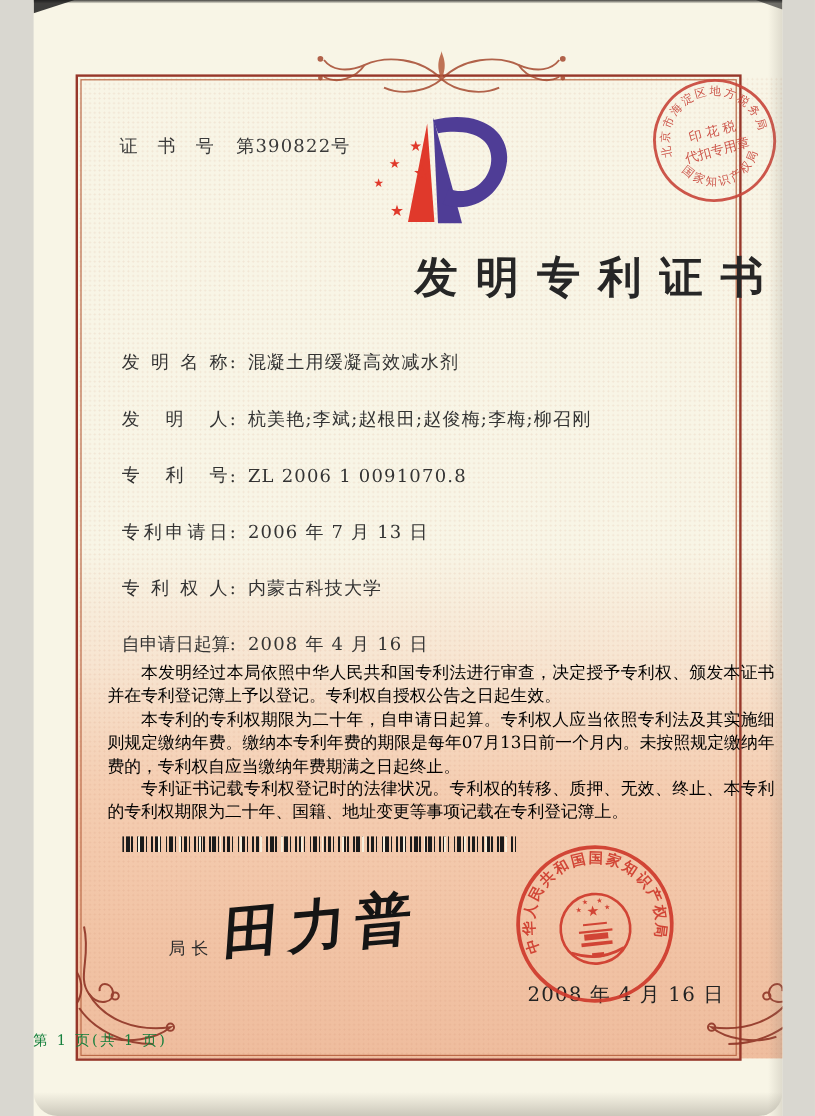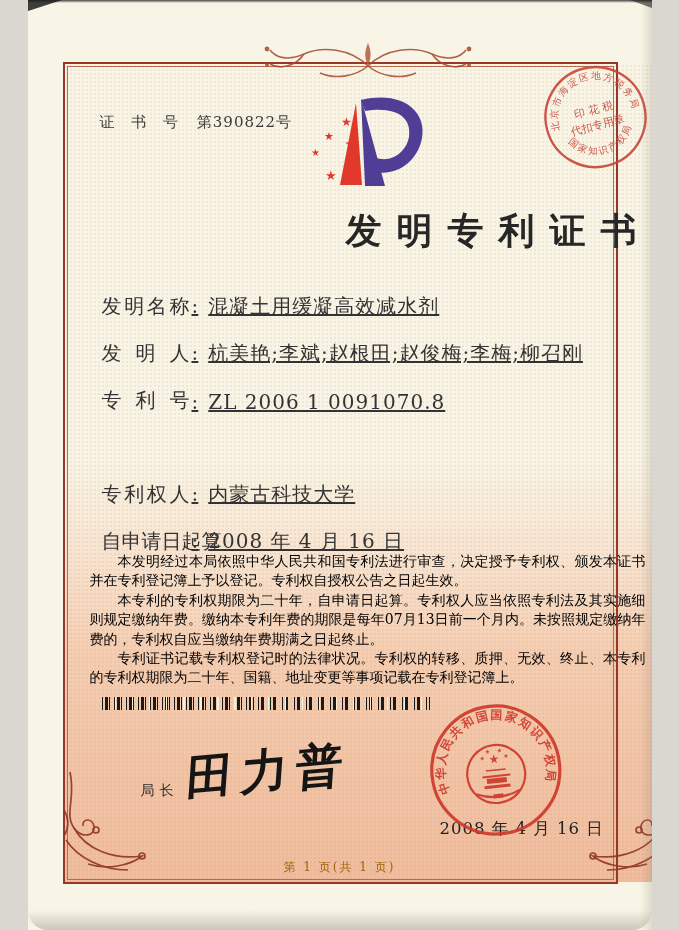--- a/index.html
+++ b/index.html
@@ -33,21 +33,21 @@
   .orn svg{display:block;}
   
   .certno{position:absolute;left:72px;top:113px;z-index:3;font-size:15px;color:#3a3a3a;}
   .certno .lbl{letter-spacing:6px;}
   .certno .num{margin-left:8px;letter-spacing:1px;}
   .logo{position:absolute;left:283px;top:90px;z-index:3;}
   .taxstamp{position:absolute;left:510px;top:59px;z-index:4;transform:rotate(-15deg);opacity:.9;}
   .title{position:absolute;left:0;right:0;top:207px;z-index:3;text-align:right;
          font-size:36px;font-weight:bold;color:#262626;letter-spacing:15px;text-indent:15px;}
   
-  .frow{position:absolute;left:74px;z-index:3;font-size:20px;color:#333;white-space:nowrap;text-decoration:underline;}
+  .frow{position:absolute;left:74px;z-index:3;font-size:15px;color:#333;white-space:nowrap;}
   .flabel{display:inline-block;width:88px;text-align:justify;text-align-last:justify;
           vertical-align:bottom;}
   .fcolon{margin:0 10px 0 2px;}
   .fvalue{letter-spacing:1px;}
   .r0{top:293px}.r1{top:340px}.r2{top:387px}.r3{top:434px}.r4{top:481px}.r5{top:528px}
   
   .bodytext{position:absolute;left:62px;top:552px;width:556px;z-index:3;color:#000000;
             font-size:14px;line-height:19.4px;text-align:justify;}
   .bodytext p{margin:0;text-indent:2em;}
   
@@ -55,22 +55,22 @@
            background-image:
              repeating-linear-gradient(90deg,transparent 0 13px,#f6efdc 13px 14.5px,transparent 14.5px 17px),
              repeating-linear-gradient(90deg,#1b1b1b 0 1.5px,transparent 1.5px 3px,
                #1b1b1b 3px 6px,transparent 6px 7.5px,#1b1b1b 7.5px 8.5px,transparent 8.5px 12px);}
   
   .signer{position:absolute;left:113px;top:782px;z-index:3;font-size:14px;color:#2d2d2d;letter-spacing:5px;}
   .signature{position:absolute;left:158px;top:740px;z-index:4;font-size:47px;font-weight:bold;
              color:#151515;letter-spacing:8px;transform:rotate(-5deg) skewX(-9deg);}
   .sealdate{position:absolute;left:412px;top:818px;z-index:3;font-size:16.5px;color:#222;letter-spacing:1px;}
   .mainseal{position:absolute;left:398px;top:700px;z-index:4;transform:rotate(-6deg);opacity:.92;}
-  .footer{position:absolute;left:0;right:0;top:859px;z-index:3;text-align:center;
-          font-size:12px;color:#a16207;letter-spacing:2px;}
+  .footer{position:absolute;left:0;right:0;top:859px;z-index:3;
+          font-size:12px;color:#15803d;letter-spacing:2px;}
   .sealtext{font-family:"DejaVu Serif","Liberation Serif",serif;}
 </style>
 </head>
 <body>
 
 <div id="stage">
 
   <div class="tint"></div>
   <div class="frame"></div>
 
@@ -158,20 +158,23 @@
   <div class="title">发明专利证书</div>
 
   <div class="frow r0">
     <span class="flabel">发明名称</span><span class="fcolon">:</span><span class="fvalue">混凝土用缓凝高效减水剂</span>
   </div>
   <div class="frow r1">
     <span class="flabel">发明人</span><span class="fcolon">:</span><span class="fvalue">杭美艳;李斌;赵根田;赵俊梅;李梅;柳召刚</span>
   </div>
   <div class="frow r2">
     <span class="flabel">专利号</span><span class="fcolon">:</span><span class="fvalue">ZL 2006 1 0091070.8</span>
+  </div>
+  <div class="frow r3">
+    <span class="flabel">专利申请日</span><span class="fcolon">:</span><span class="fvalue">2006 年 7 月 13 日</span>
   </div>
   <div class="frow r4">
     <span class="flabel">专利权人</span><span class="fcolon">:</span><span class="fvalue">内蒙古科技大学</span>
   </div>
   <div class="frow r5">
     <span class="flabel">自申请日起算</span><span class="fcolon">:</span><span class="fvalue">2008 年 4 月 16 日</span>
   </div>
 
   <div class="bodytext">
     <p>本发明经过本局依照中华人民共和国专利法进行审查，决定授予专利权、颁发本证书并在专利登记簿上予以登记。专利权自授权公告之日起生效。</p>

